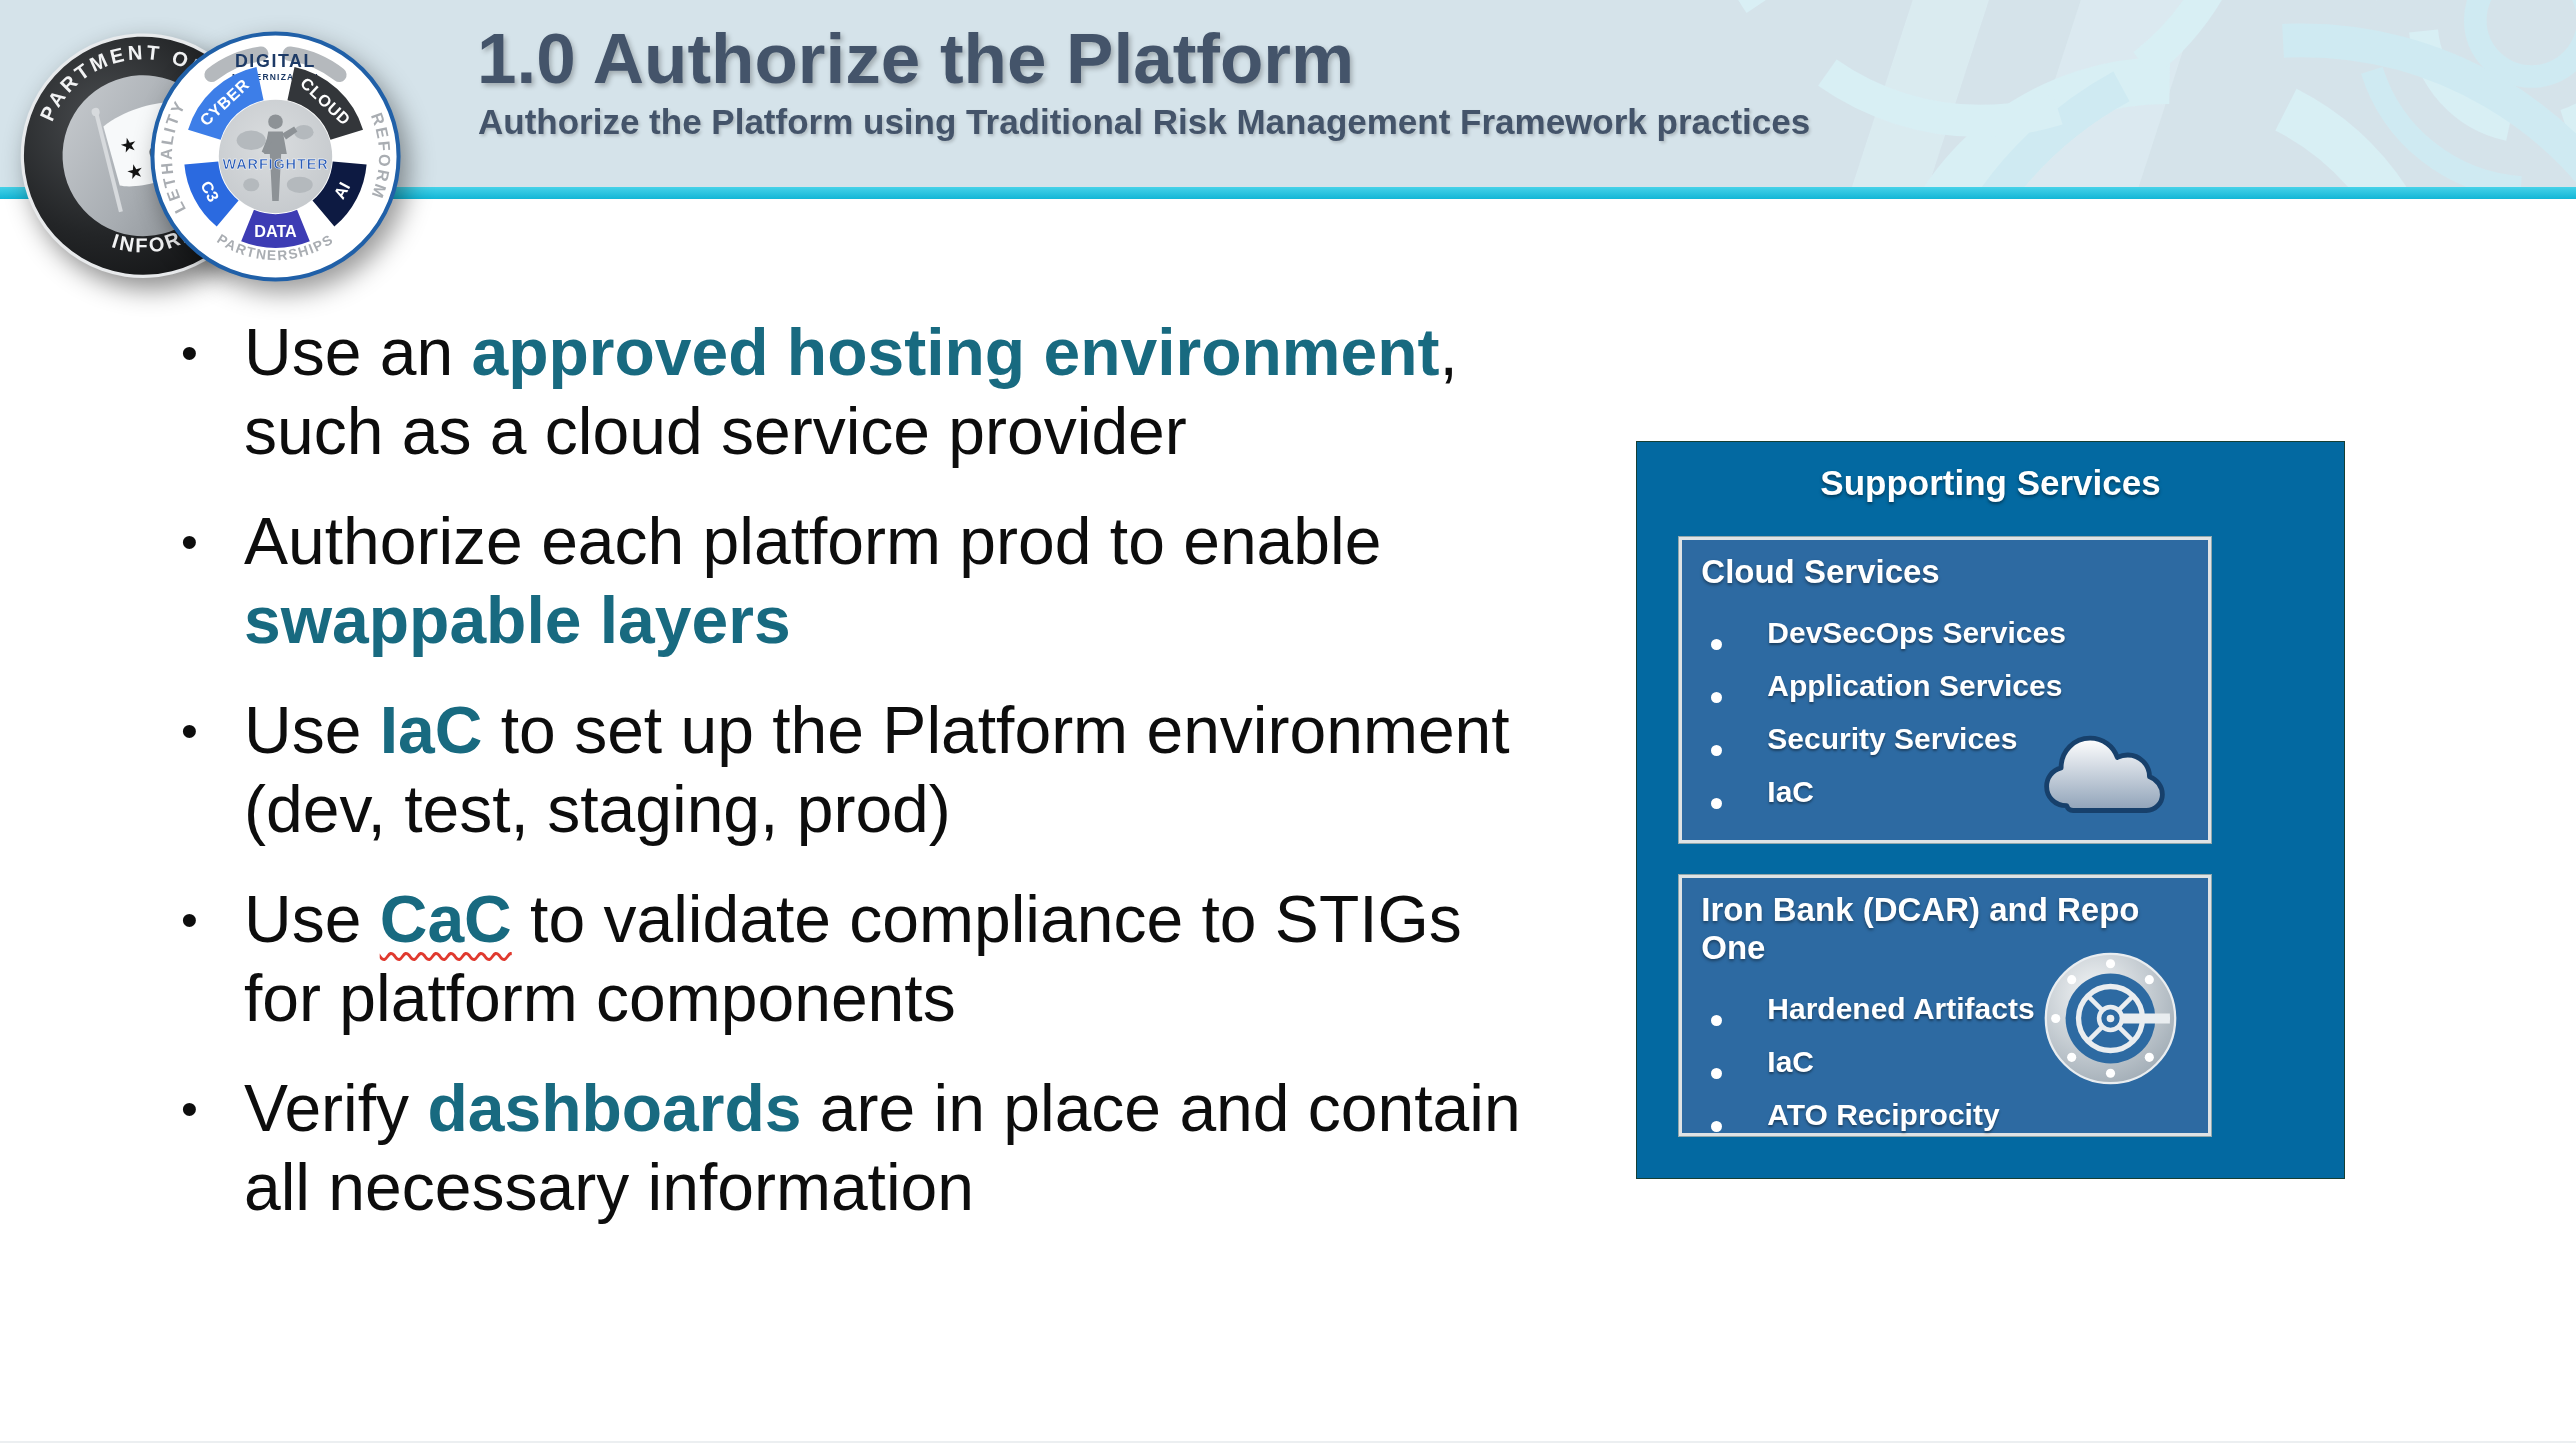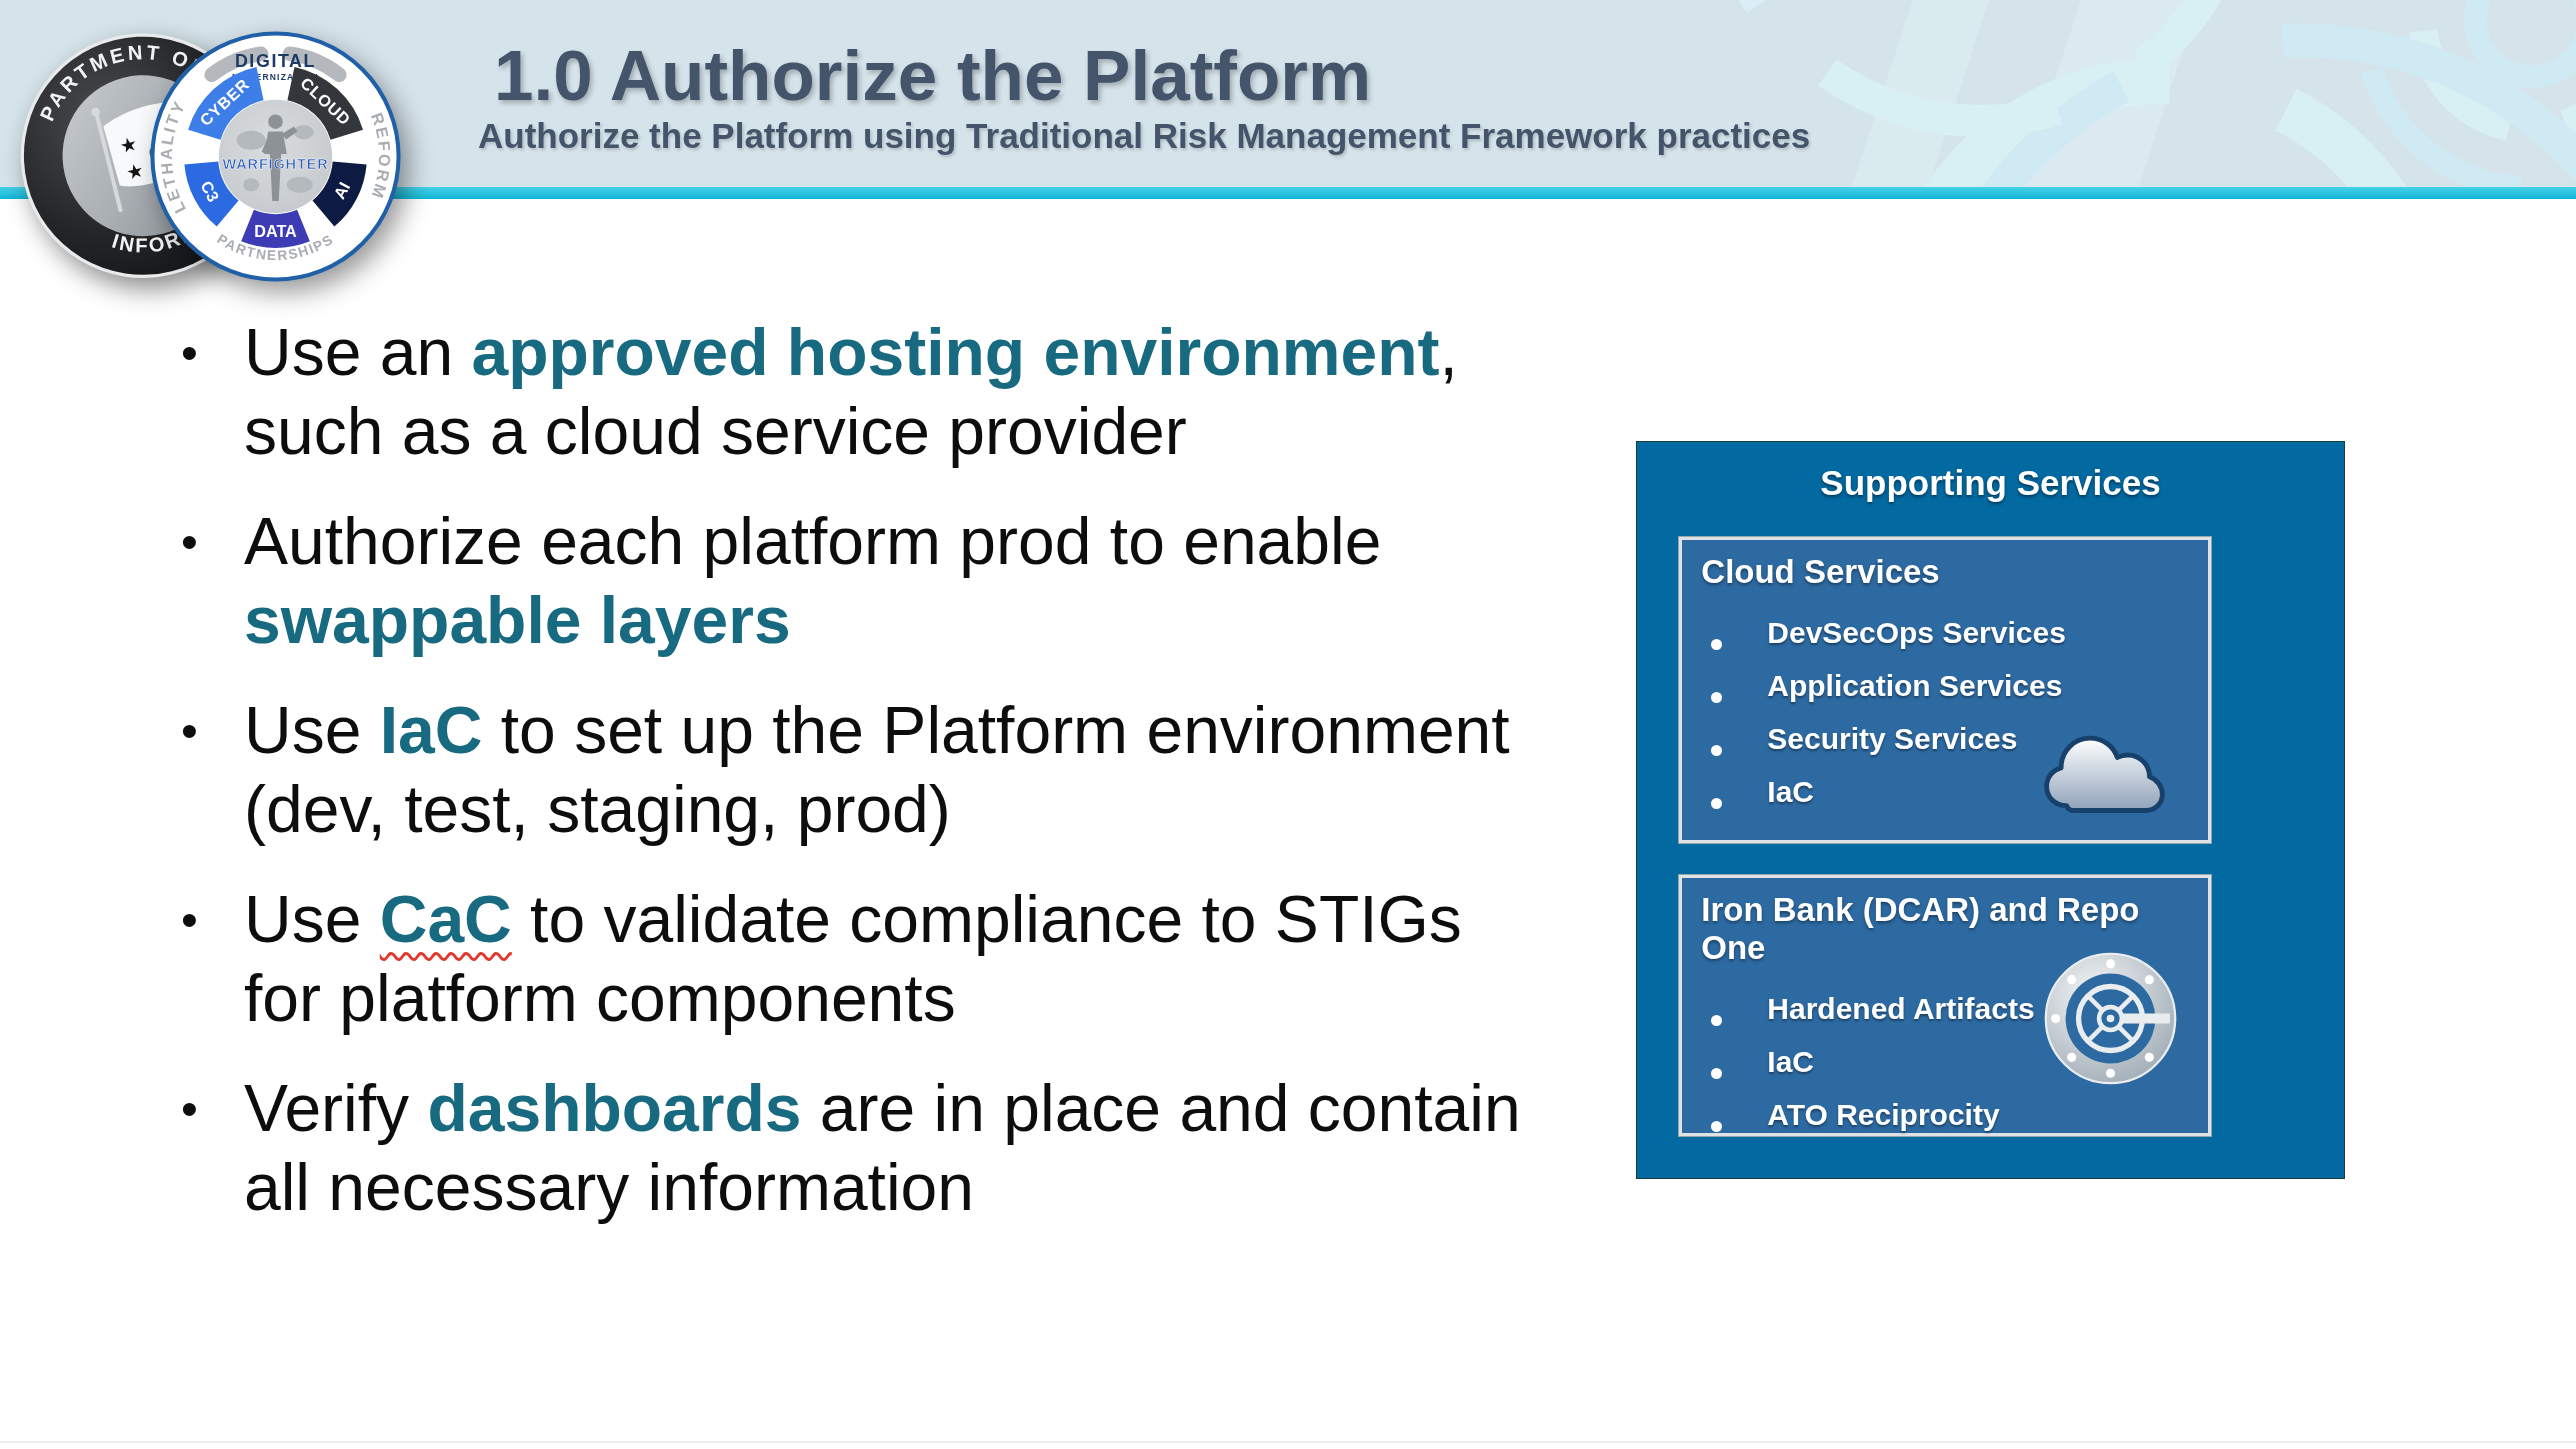--- a/index.html
+++ b/index.html
@@ -1,23 +1,23 @@
 <!DOCTYPE html>
 <html style="font-size:13px"><head>
 <meta charset="utf-8">
 <style>
   html,body{margin:0;padding:0;background:#fff;}
   .slide{position:relative;width:2576px;height:1450px;overflow:hidden;background:#ffffff;
          font-family:"Liberation Sans",sans-serif;}
   
   .hdr{position:absolute;left:0;top:0;width:2576px;height:187px;background:#d5e3ea;overflow:hidden;}
   .decor{position:absolute;right:0;top:0;}
-  .title{position:absolute;left:477px;top:17.7px;margin:17px;font-size:71px;font-weight:700;
+  .title{position:absolute;left:477px;top:17.7px;margin:0;font-size:71px;font-weight:700;
          color:#44546a;letter-spacing:0;text-shadow:2.4px 3.2px 4.8px rgba(0,0,0,.25);white-space:nowrap;}
-  .subtitle{position:absolute;left:478px;top:116px;font-size:35px;font-weight:700;color:#44546a;
+  .subtitle{position:absolute;left:478px;top:102px;font-size:35px;font-weight:700;color:#44546a;
          text-shadow:1.6px 2.4px 3.2px rgba(0,0,0,.18);white-space:nowrap;}
   .divider{position:absolute;left:0;top:187px;width:2576px;height:12px;
          background:linear-gradient(#46d2e9,#12b6d6);}
   
   .seal{position:absolute;left:17.7px;top:31px;filter:drop-shadow(8px 11.3px 13px rgba(0,0,0,.45));z-index:4;}
   .badge{position:absolute;left:150px;top:31px;filter:drop-shadow(8px 11.3px 13px rgba(0,0,0,.4));z-index:5;}
   
   .bullets{position:absolute;left:181px;top:313px;width:1498px;color:#0d0d0d;}
   .bullet-item{display:flex;margin-bottom:31px;font-size:66px;line-height:79px;}
   .bullet-marker{width:63px;flex:0 0 63px;font-size:48px;line-height:79px;}

